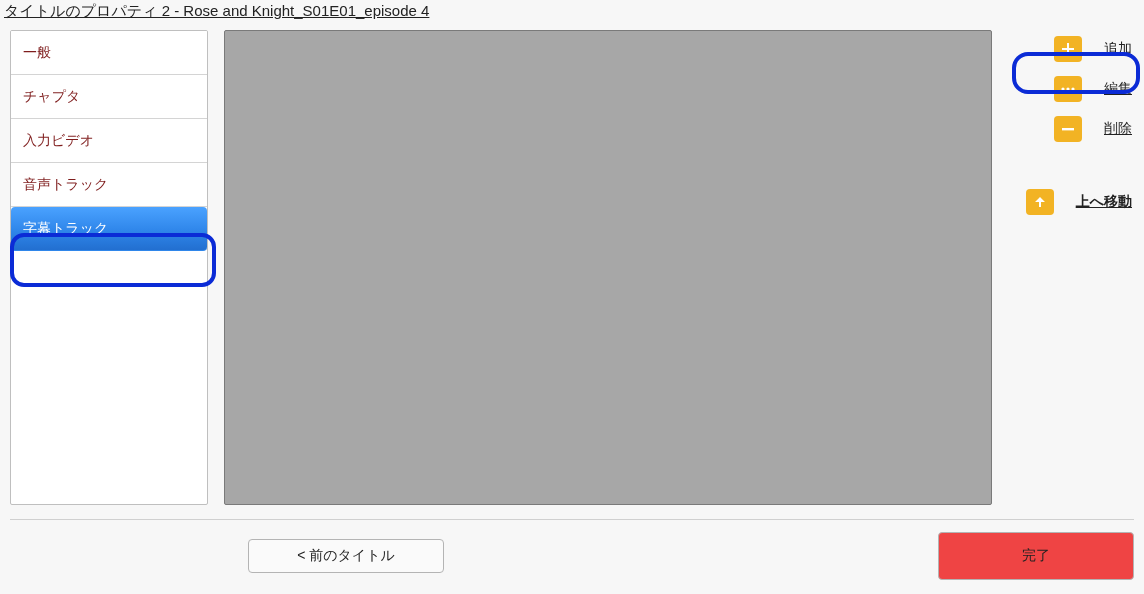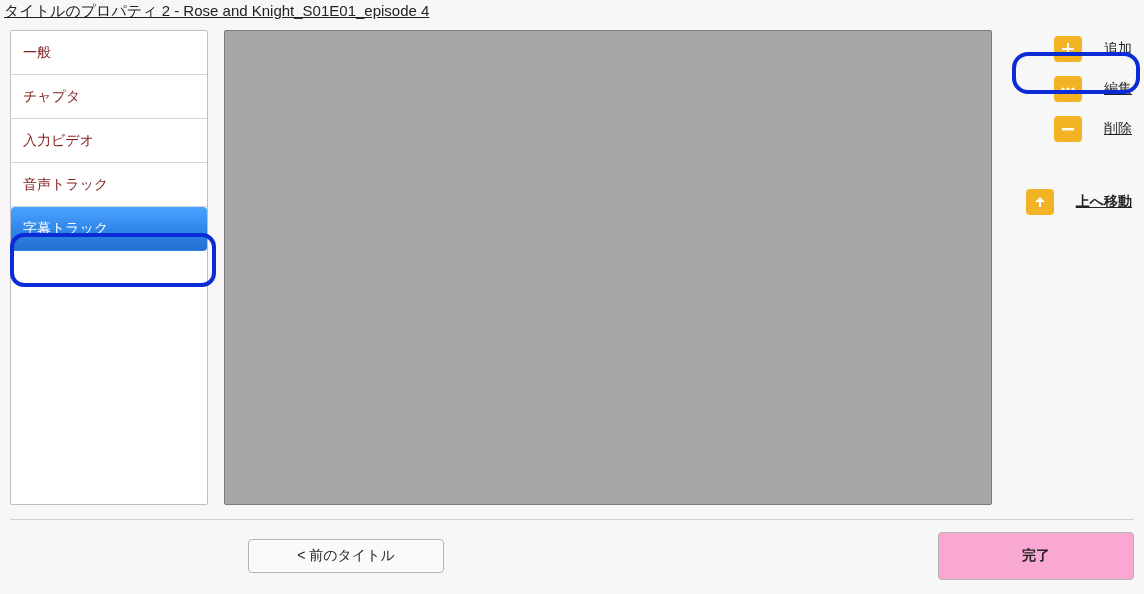--- a/index.html
+++ b/index.html
@@ -27,21 +27,21 @@
   .act-group2 { display: flex; flex-direction: column; gap: 14px; margin-top: 43px; font-weight: bold; }
   .act-btn { display: flex; align-items: center; justify-content: flex-end; gap: 22px; height: 30px; cursor: pointer; padding-right: 2px; }
   .act-icon { width: 28px; height: 26px; border-radius: 4px; background: #f2b324; display: flex; align-items: center; justify-content: center; color: #fff; flex-shrink: 0; }
   .act-icon svg { width: 16px; height: 16px; display: block; }
   .act-label { text-decoration: underline; font-size: 14px; white-space: nowrap; }
 
   .footer { border-top: 1px solid #d0d0d0; margin: 14px 10px 0 10px; padding: 12px 0 14px 0; display: flex; align-items: center; }
   .footer-spacer-left { width: 238px; }
   .nav-btn { height: 34px; min-width: 196px; background: #fafafa; border: 1px solid #b4b4b4; border-radius: 4px; display: flex; align-items: center; justify-content: center; cursor: pointer; font-size: 14px; margin-right: 18px; }
   .footer-flex { flex: 1; }
-  .done-btn { height: 48px; min-width: 196px; background: #f9a8d4; border: 1px solid #b4b4b4; border-radius: 4px; display: flex; align-items: center; justify-content: center; cursor: pointer; font-size: 14px; font-weight: bold; }
+  .done-btn { height: 48px; min-width: 196px; background: #ef4444; border: 1px solid #b4b4b4; border-radius: 4px; display: flex; align-items: center; justify-content: center; cursor: pointer; font-size: 14px; }
 
   
   .hl { position: absolute; border: 4px solid #0b2bd6; border-radius: 14px; pointer-events: none; }
   .hl-side { left: 10px; top: 233px; width: 206px; height: 54px; }
   .hl-add  { left: 1012px; top: 52px; width: 128px; height: 42px; border-radius: 16px; }
 
   .rel { position: relative; }
 </style>
 </head>
 <body>

